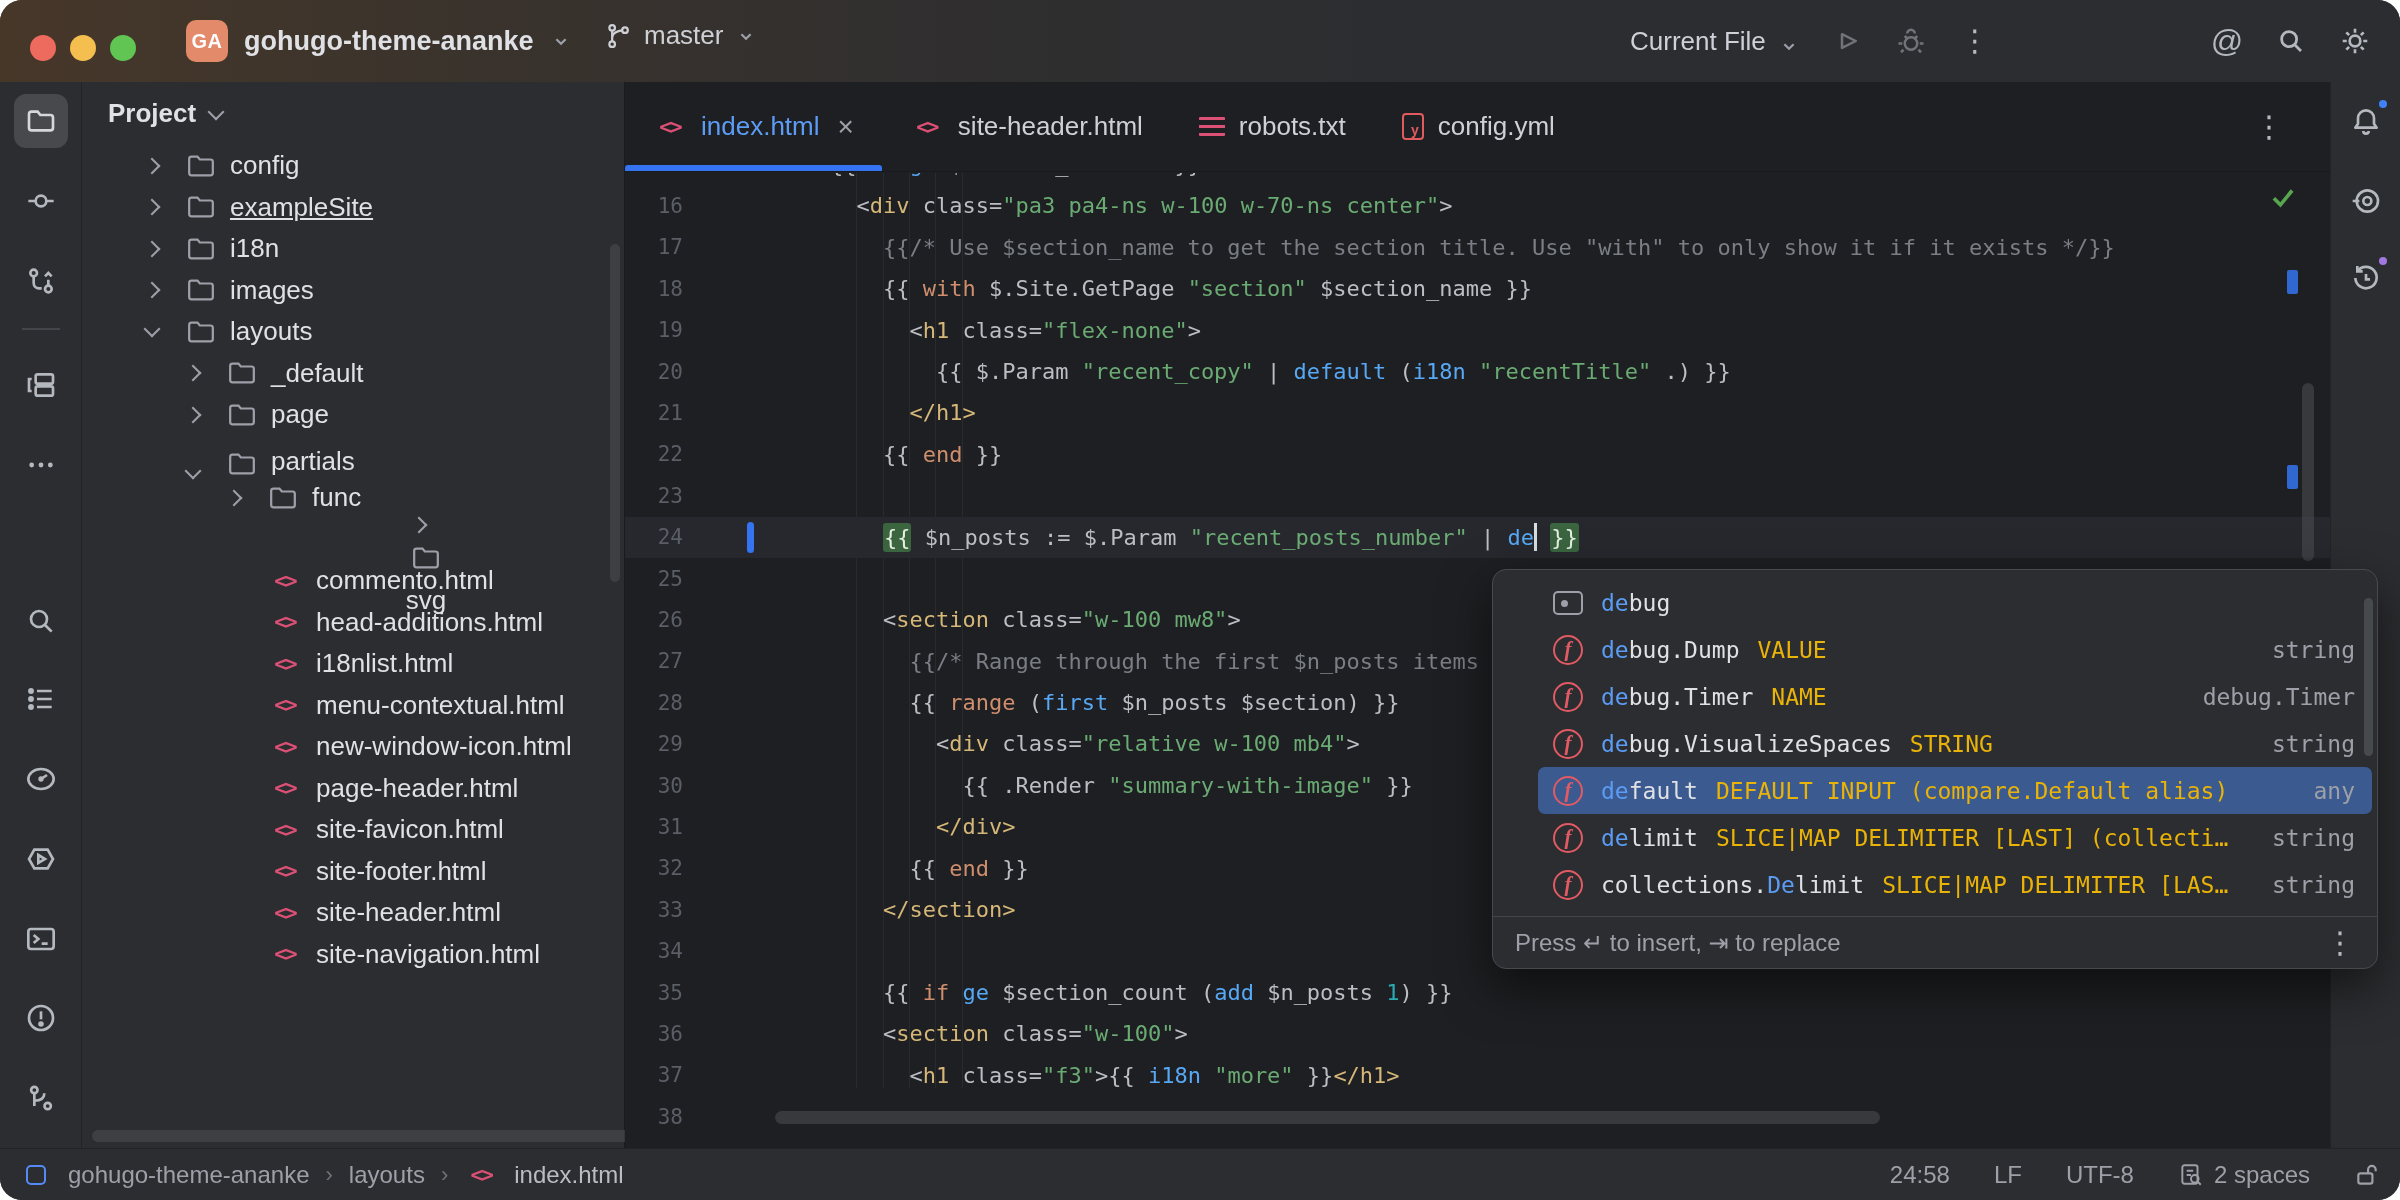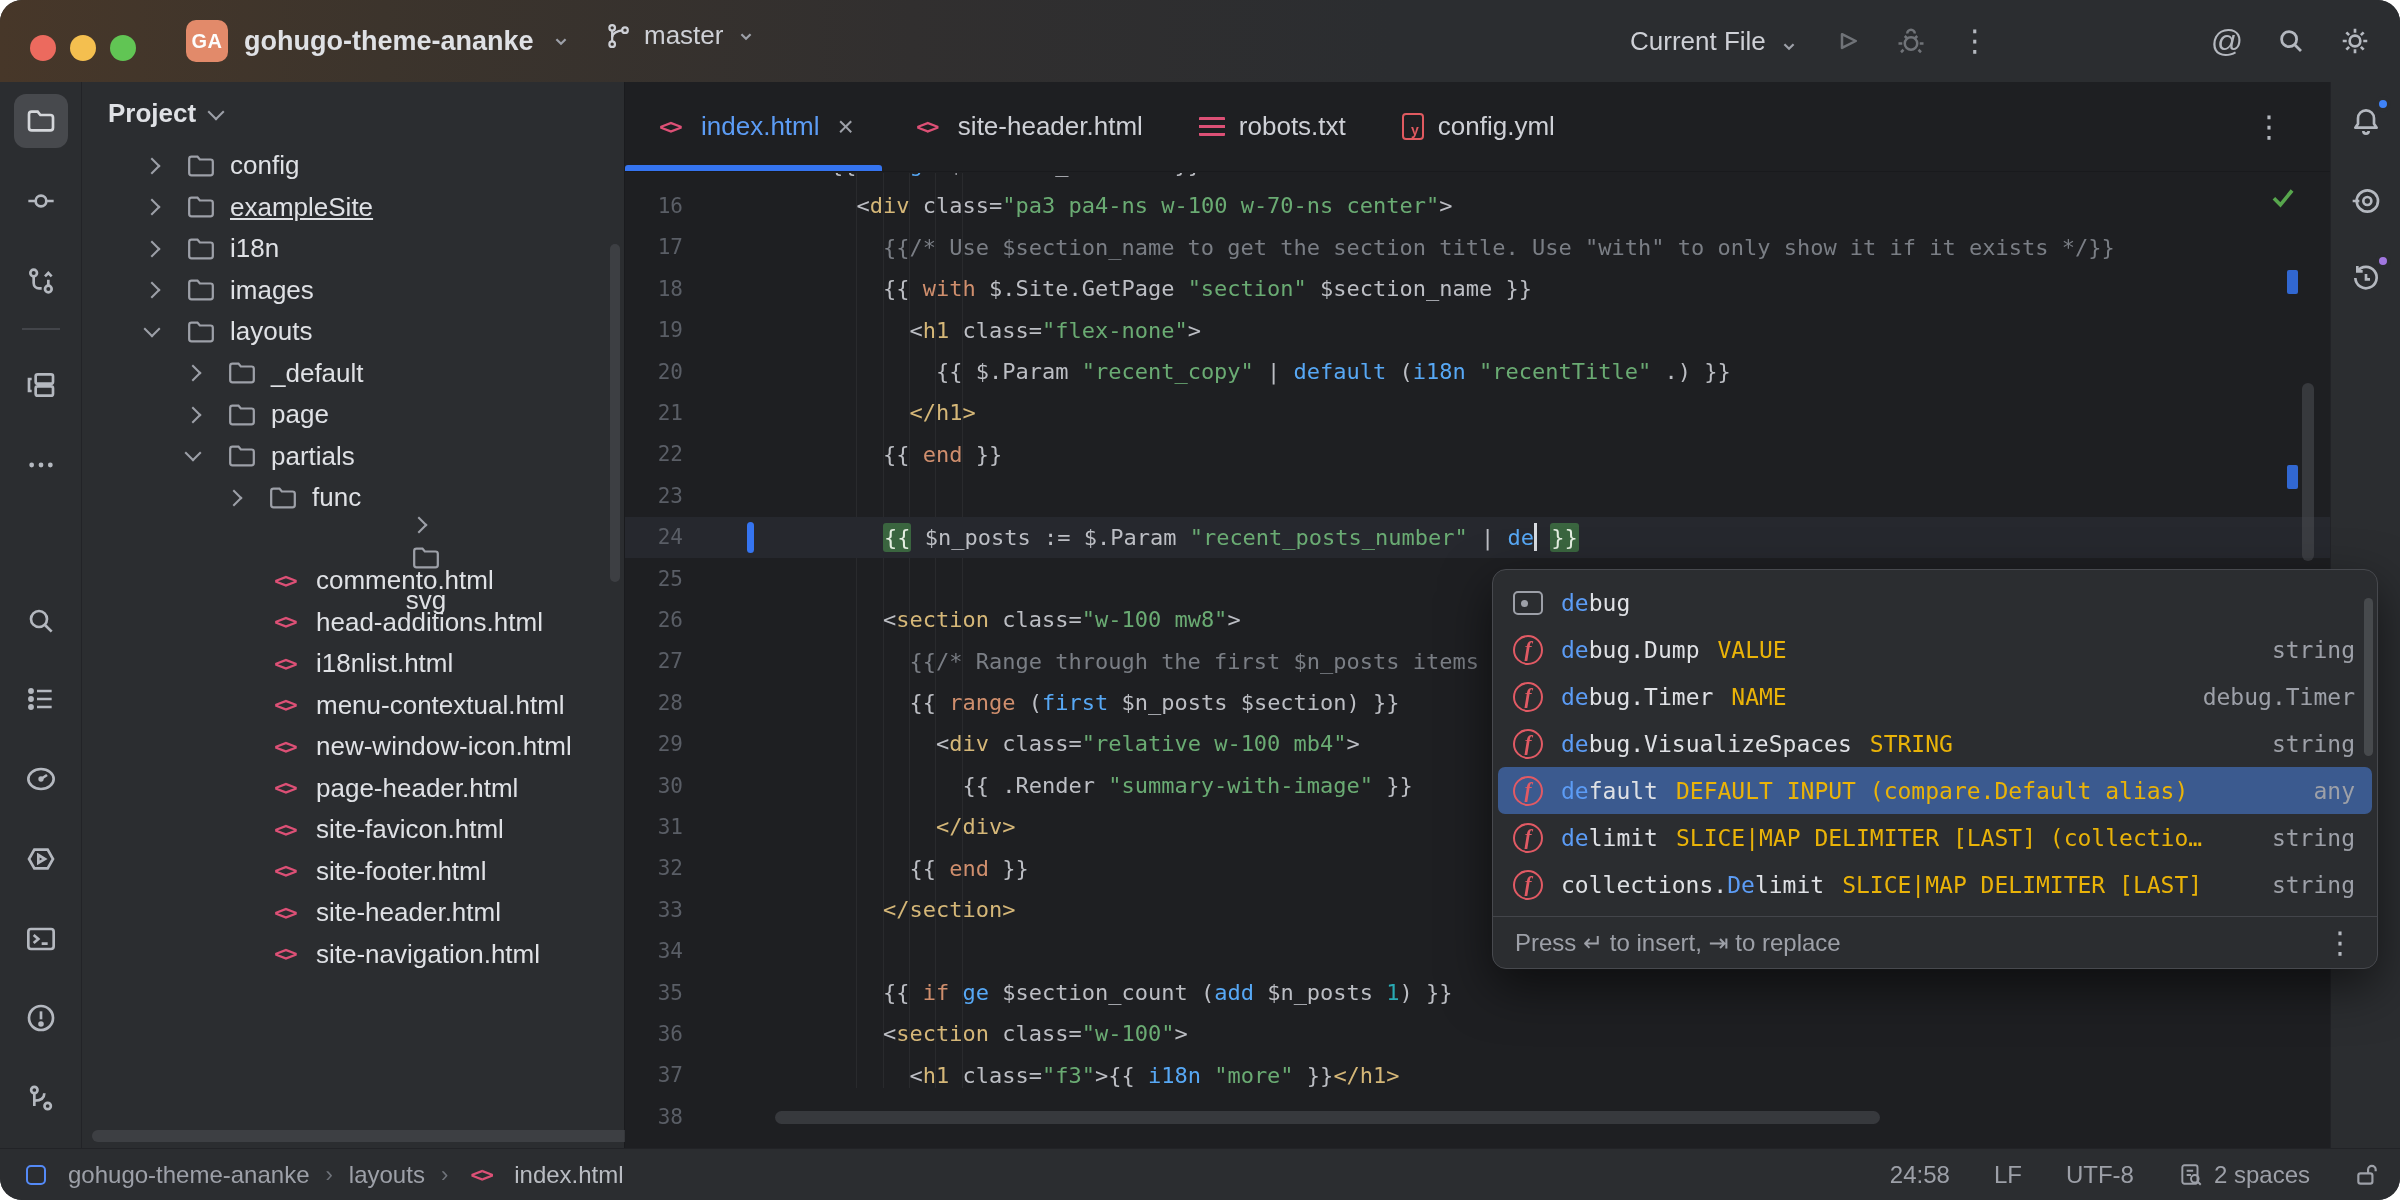--- a/index.html
+++ b/index.html
@@ -75,21 +75,21 @@
   .caret { display:inline-block; width:3px; height:28px; background:#d8dbe0; vertical-align:-6px; }
 
   .green-check { position:absolute; top:102px; right:34px; }
   .stripe-mark { position:absolute; right:32px; width:11px; height:24px; background:#3574f0; border-radius:2px; opacity:.85;}
   .vscroll { position:absolute; background:#4d4f53; opacity:.55; border-radius:6px; }
   .hscroll { position:absolute; background:#4d4f53; opacity:.55; border-radius:7px; }
 
   
   .popup { position:absolute; left:1492px; top:569px; width:886px; background:#2b2d30; border:1px solid #47494e;
     border-radius:14px; box-shadow:0 18px 50px rgba(0,0,0,.55); overflow:hidden; z-index:10;}
-  .pop-list { padding:9px 0 8px 0; position:relative;}
+  .pop-list { padding:9px 0 8px 0; position:relative;margin-left:40px;}
   .pitem { height:47px; display:flex; align-items:center; gap:18px; padding:0 22px 0 20px;
     font-family:"DejaVu Sans Mono", monospace; font-size:23px; color:#dfe1e5;}
   .pitem.sel { background:#3b5a8f; border-radius:7px; margin:0 5px; padding:0 17px 0 15px;}
   .ic-fn { flex:0 0 30px; width:30px; height:30px; border:2.5px solid #e15a64; border-radius:50%; color:#e15a64;
     display:flex; align-items:center; justify-content:center; font-family:"Liberation Serif", serif; font-style:italic; font-size:21px; font-weight:bold;}
   .ic-ns { flex:0 0 30px; width:28px; height:24px; border:2.5px solid #9da0a8; border-radius:5px; position:relative;}
   .ic-ns::after { content:""; position:absolute; left:6px; top:7px; width:7px; height:7px; border-radius:50%; background:#9da0a8;}
   .pname { white-space:pre; }
   .pmatch { color:#5c9cf5; }
   .phint { color:#eab308; white-space:pre; overflow:hidden; text-overflow:ellipsis; }
@@ -325,21 +325,21 @@
           </div>
           <div class="trow" style="padding-left: 105px;">
             <span class="chev"></span>
             <span class="folder-ic">
               <svg width="30" height="26" viewBox="0 0 24 22" fill="none" stroke="#9da0a8" stroke-width="1.9">
                 <path d="M2 5a2 2 0 0 1 2-2h5l2 2.5h9a2 2 0 0 1 2 2V17a2 2 0 0 1-2 2H4a2 2 0 0 1-2-2z"></path>
               </svg>
             </span>
             <span class="tlabel">page</span>
           </div>
-          <div class="trow" style="padding-left: 105px;">
+          <div class="trow" style="padding-left: 105px; align-items: flex-end;">
             <span class="chev open"></span>
             <span class="folder-ic">
               <svg width="30" height="26" viewBox="0 0 24 22" fill="none" stroke="#9da0a8" stroke-width="1.9">
                 <path d="M2 5a2 2 0 0 1 2-2h5l2 2.5h9a2 2 0 0 1 2 2V17a2 2 0 0 1-2 2H4a2 2 0 0 1-2-2z"></path>
               </svg>
             </span>
             <span class="tlabel">partials</span>
           </div>
           <div class="trow" style="padding-left: 146px;">
             <span class="chev"></span>

